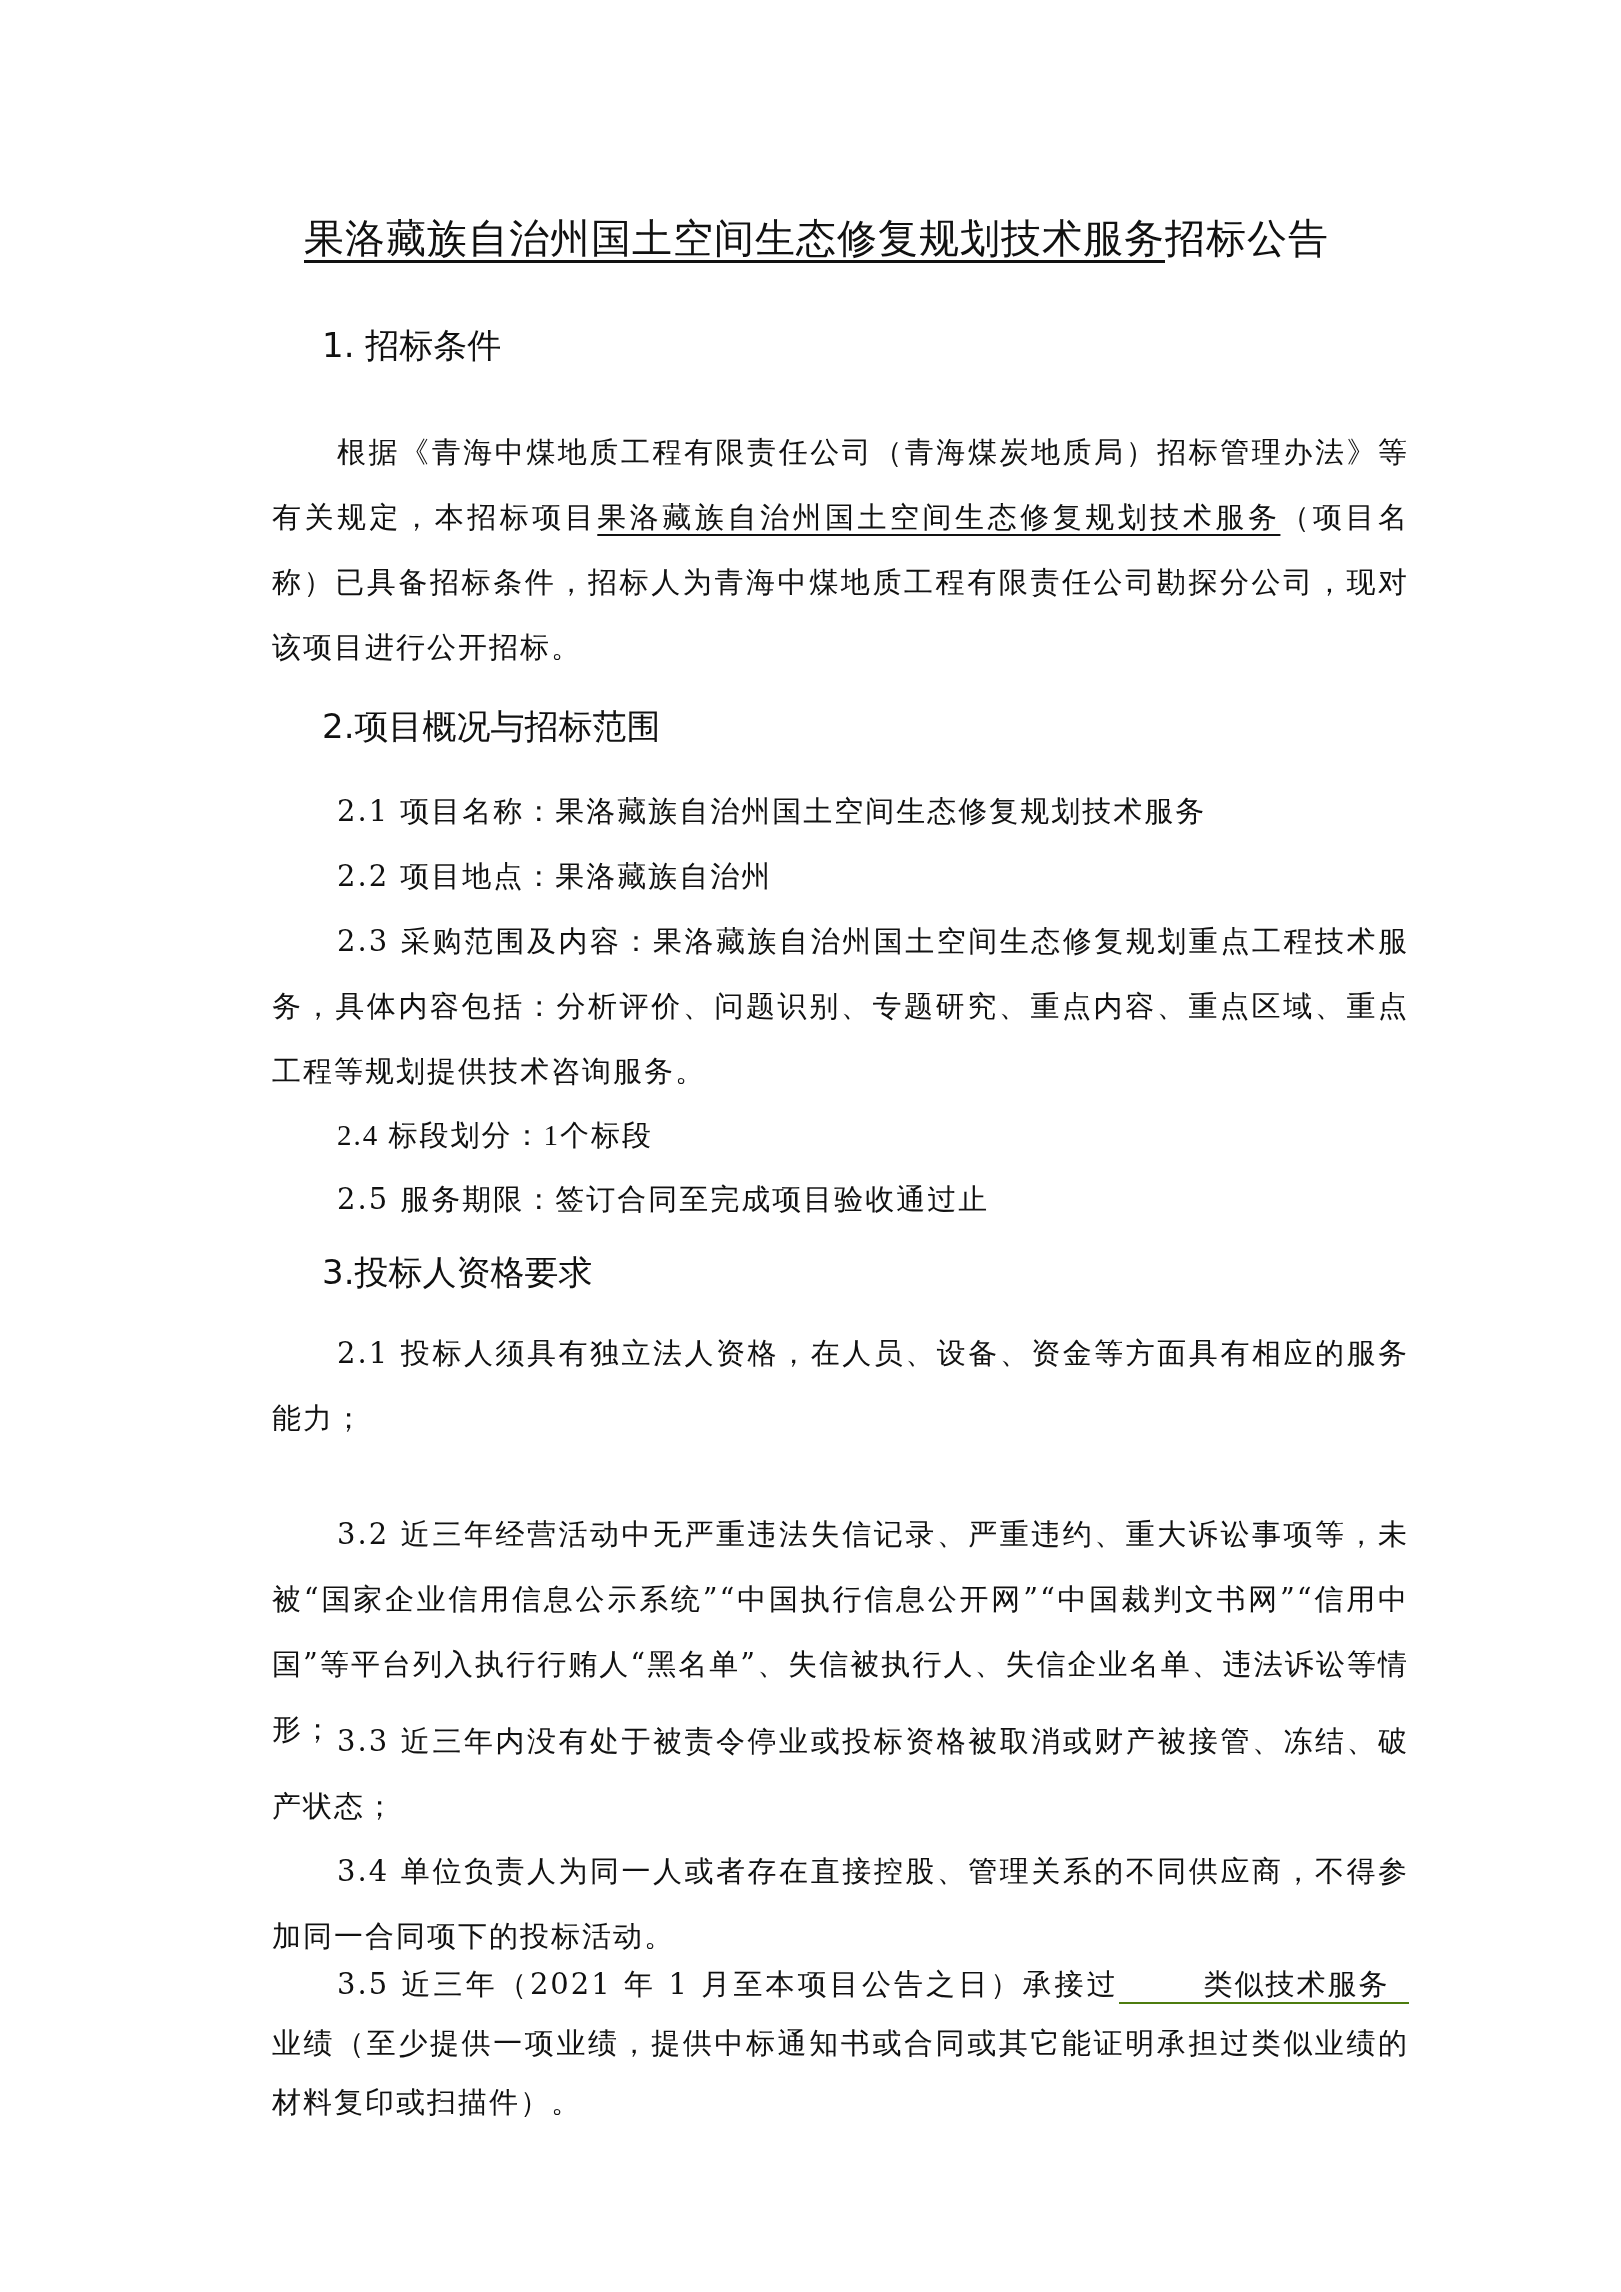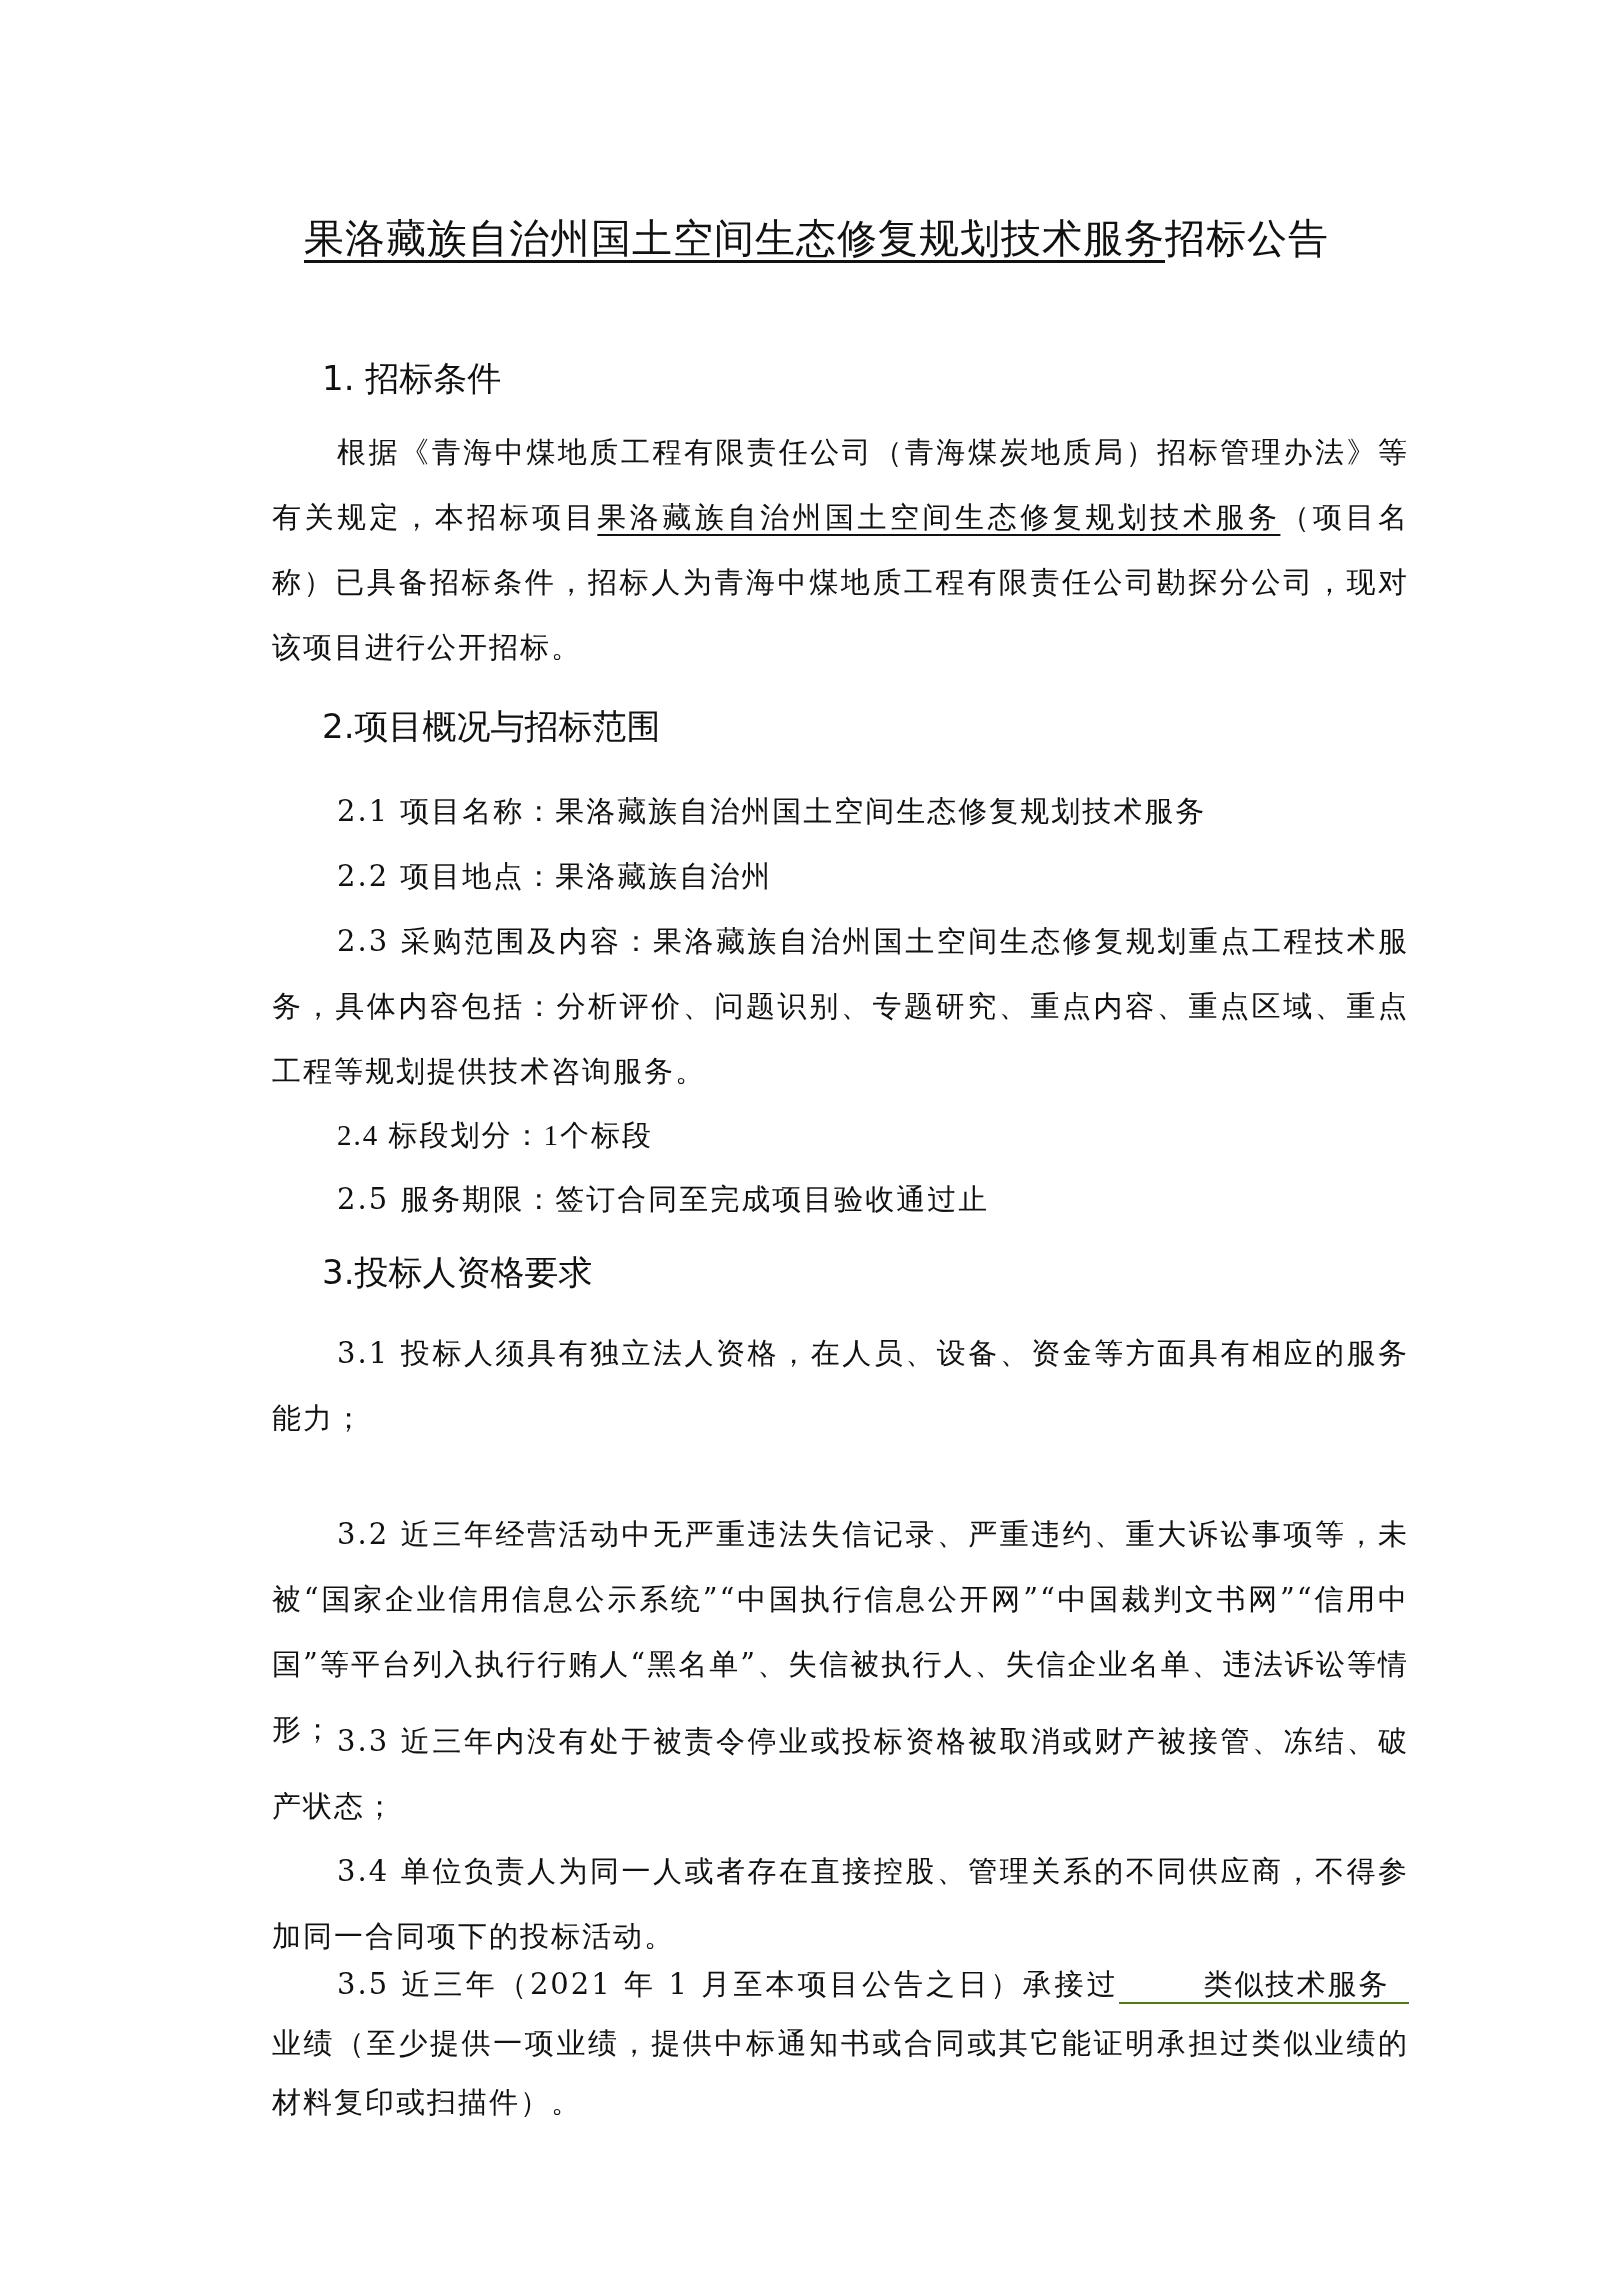--- a/index.html
+++ b/index.html
@@ -30,37 +30,37 @@
   </style>
 </head>
 <body>
 
 <div class="page">
 
   <div class="title">
     <span class="ul">果洛藏族自治州国土空间生态修复规划技术服务</span><span>招标公告</span>
   </div>
 
-  <div class="h" style="top:323px;margin-top:33px;">1. 招标条件</div>
+  <div class="h" style="top:323px;">1. 招标条件</div>
 
   <div class="p" style="top:420px;">
     <span>根据《青海中煤地质工程有限责任公司（青海煤炭地质局）招标管理办法》等有关规定，本招标项目</span><span class="ul">果洛藏族自治州国土空间生态修复规划技术服务</span><span>（项目名称）已具备招标条件，招标人为青海中煤地质工程有限责任公司勘探分公司，现对该项目进行公开招标。</span>
   </div>
 
   <div class="h" style="top:704px;">2.项目概况与招标范围</div>
 
   <div class="p" style="top:779px;">2.1  项目名称：果洛藏族自治州国土空间生态修复规划技术服务</div>
   <div class="p" style="top:844px;">2.2  项目地点：果洛藏族自治州</div>
   <div class="p" style="top:909px;">2.3  采购范围及内容：果洛藏族自治州国土空间生态修复规划重点工程技术服务，具体内容包括：分析评价、问题识别、专题研究、重点内容、重点区域、重点工程等规划提供技术咨询服务。</div>
   <div class="p" style="top:1103px;font-family:Liberation Serif, serif;">2.4  标段划分：1个标段</div>
   <div class="p" style="top:1167px;">2.5  服务期限：签订合同至完成项目验收通过止</div>
 
   <div class="h" style="top:1250px;">3.投标人资格要求</div>
 
-  <div class="p" style="top:1321px;">3.1 投标人须具有独立法人资格，在人员、设备、资金等方面具有相应的服务能力；</div>
+  <div class="p" style="top:1321px;">2.1 投标人须具有独立法人资格，在人员、设备、资金等方面具有相应的服务能力；</div>
   <div class="p" style="top:1502px;">3.2  近三年经营活动中无严重违法失信记录、严重违约、重大诉讼事项等，未被“国家企业信用信息公示系统”“中国执行信息公开网”“中国裁判文书网”“信用中国”等平台列入执行行贿人“黑名单”、失信被执行人、失信企业名单、违法诉讼等情形；</div>
   <div class="p" style="top:1709px;">3.3  近三年内没有处于被责令停业或投标资格被取消或财产被接管、冻结、破产状态；</div>
   <div class="p" style="top:1839px;">3.4  单位负责人为同一人或者存在直接控股、管理关系的不同供应商，不得参加同一合同项下的投标活动。</div>
 
   <div class="p" style="top:1955px; line-height:59px;">
     <span>3.5 近三年（2021 年 1 月至本项目公告之日）承接过</span><span class="blank">类似技术服务</span><span>业绩（至少提供一项业绩，提供中标通知书或合同或其它能证明承担过类似业绩的材料复印或扫描件）。</span>
   </div>
 
 </div>
 

